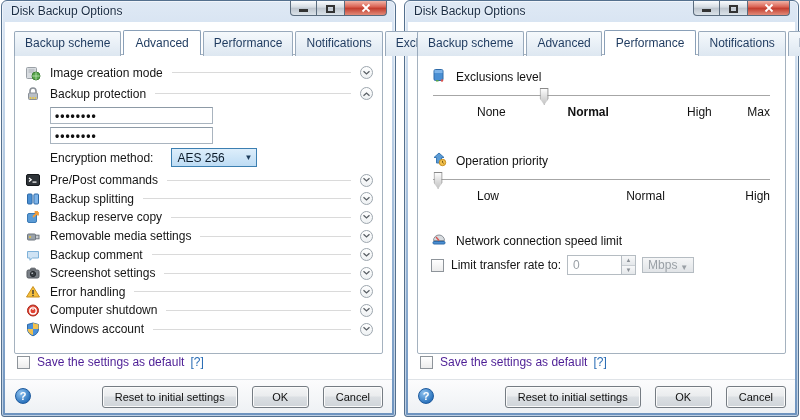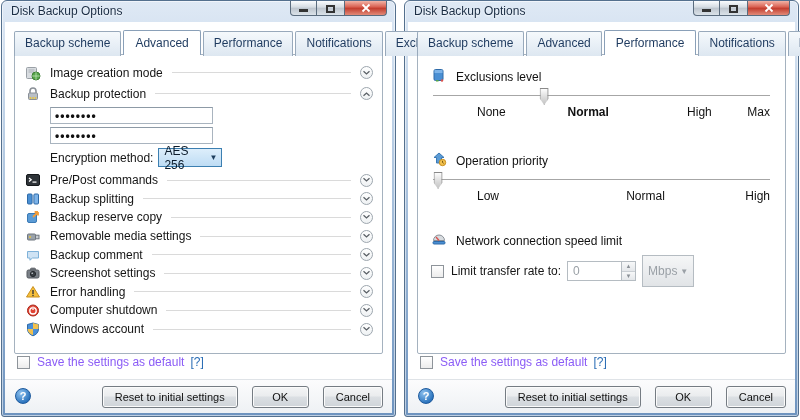--- a/index.html
+++ b/index.html
@@ -34,47 +34,47 @@
   .opt-label { font-size:12px; color:#151515; margin-left:9px; white-space:nowrap; }
   .rule { flex:1; border-top:1px solid #dadada; margin:0 9px; }
   .chev { width:13px; height:13px; border-radius:50%; border:1px solid #9da6ae; background:linear-gradient(#fff,#eef1f3);
     display:flex; align-items:center; justify-content:center; flex:0 0 13px; }
   .chev.up svg { transform:rotate(180deg); }
   .expand { margin:2px 0 4px 25px; }
   .pwfield { display:block; width:163px; height:17px; border:1px solid #a9b4bf; border-top-color:#8d9aa6; margin:3px 0;
     font-size:12px; font-weight:bold; letter-spacing:1px; padding:0 4px; color:#111; font-family:"Liberation Sans",sans-serif; }
   .enc-row { display:flex; align-items:center; margin-top:4px; }
   .enc-label { font-size:12px; color:#151515; }
-  .combo { display:flex; justify-content:space-between; align-items:center; width:64px; height:19px; margin-left:5px;
+  .combo { display:flex; justify-content:space-between; align-items:center; width:86px; height:19px; margin-left:18px;
     border:1px solid #3c7fb1; background:linear-gradient(#ddeefb,#bedcf4); padding:0 4px 0 5px; font-size:12px; color:#0b1b2b; }
   .combo .arr { font-size:8px; color:#1c3c5c; }
   
   .sec-head { position:absolute; left:13px; display:flex; align-items:center; }
   .sec-label { font-size:12px; color:#111; margin-left:9px; }
   .slider { position:absolute; left:15px; right:15px; height:0; border-top:1px solid #a6a6a6; border-bottom:1px solid #fff; }
   .thumb { position:absolute; top:-8px; width:9px; height:17px; transform:translateX(-50%);
     background:linear-gradient(#fdfdfd,#d9d9d9 60%,#c6c6c6); border:1px solid #8a8a8a;
     clip-path:polygon(0 0,100% 0,100% 62%,50% 100%,0 62%); }
   .ticks { position:absolute; left:15px; right:15px; height:14px; font-size:12px; color:#111; }
   .ticks span { position:absolute; white-space:nowrap;margin-left:44px; }
   .t-sel { font-weight:bold; }
   .net-row { position:absolute; left:13px; display:flex; align-items:center; }
   .checkbox { width:13px; height:13px; border:1px solid #8e949a; background:linear-gradient(#fff,#ececec); flex:0 0 13px; }
   .net-label { font-size:12px; color:#151515; margin-left:7px; }
   .spin-input { width:54px; height:20px; border:1px solid #b5bcc2; border-right:none; font-size:12px; color:#9aa0a6;
     padding:0 5px; margin-left:6px; background:#fff; font-family:"Liberation Sans",sans-serif; }
   .spin-btns { width:15px; height:20px; border:1px solid #b5bcc2; display:flex; flex-direction:column; }
   .spin-b { flex:1; display:flex; align-items:center; justify-content:center; background:linear-gradient(#f7f8f9,#e4e7ea); font-size:6px; color:#8a9096; }
   .spin-b + .spin-b { border-top:1px solid #c9ced3; }
-  .unit-combo { display:flex; justify-content:space-between; align-items:center; width:52px; height:32px; margin-left:6px;
+  .unit-combo { display:flex; justify-content:space-between; align-items:flex-end; width:52px; height:16px; margin-left:6px;
     border:1px solid #b5bcc2; background:linear-gradient(#f5f6f7,#e1e4e7); padding:0 5px; font-size:12px; color:#9aa0a6; }
   .unit-combo .arr { font-size:8px; color:#9aa0a6; }
   
   .save-row { position:absolute; left:12px; bottom:44px; display:flex; align-items:center; height:14px; }
-  .save-label { font-size:12px; color:#8b5cf6; margin-left:7px; }
+  .save-label { font-size:12px; color:#4c1d95; margin-left:7px; }
   .help-mark { font-size:12px; color:#2a6db5; margin-left:6px; }
   .footer { position:absolute; left:0; right:0; bottom:0; height:34px; background:linear-gradient(#fcfcfd,#eef1f4);
     border-top:1px solid #dfe3e7; display:flex; align-items:center; justify-content:flex-end; padding-right:9px; }
   .btn { height:22px; padding:0 12px; margin-left:14px; font-size:11px; color:#111; border:1px solid #757c83; border-radius:3px;
     background:linear-gradient(#f4f5f6,#eaecee 45%,#dbdfe3 50%,#cfd4d9); box-shadow:inset 0 0 0 1px #fbfbfb; font-family:"Liberation Sans",sans-serif; }
   .btn.ok, .btn.cancel { min-width:57px; }
   .help-btn { position:absolute; left:10px; bottom:9px; width:16px; height:16px; border-radius:50%;
     background:radial-gradient(circle at 35% 30%, #8ec1ee, #2f77c0 70%, #1d5a9e); border:1px solid #1d5a9e;
     color:#fff; font-weight:bold; font-size:11px; display:flex; align-items:center; justify-content:center; }
 </style>

